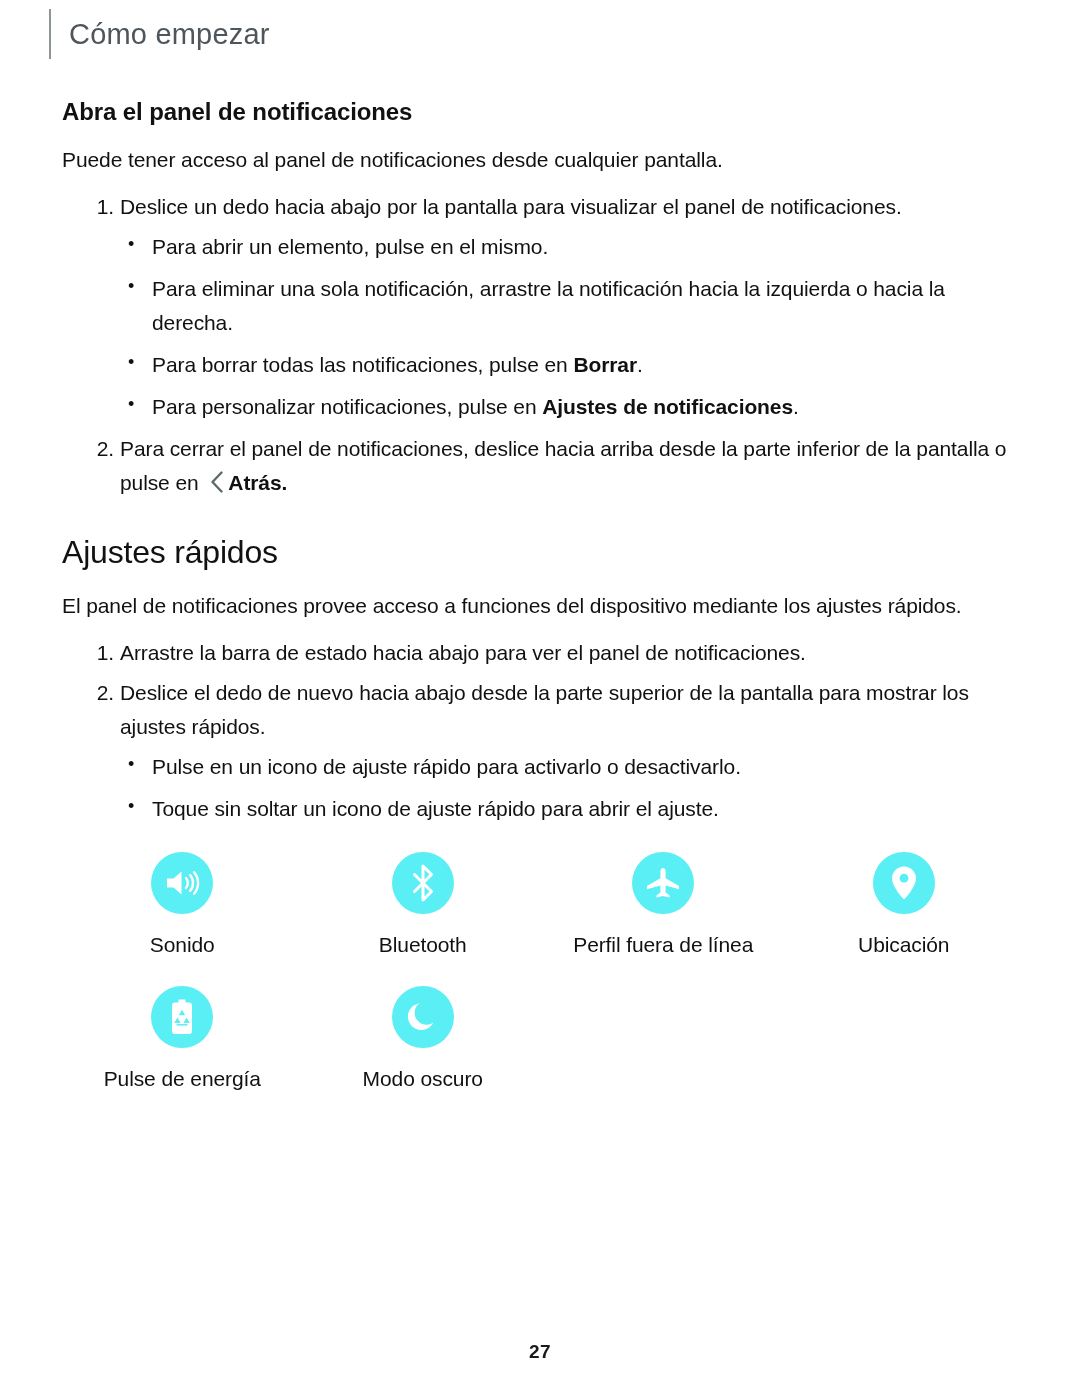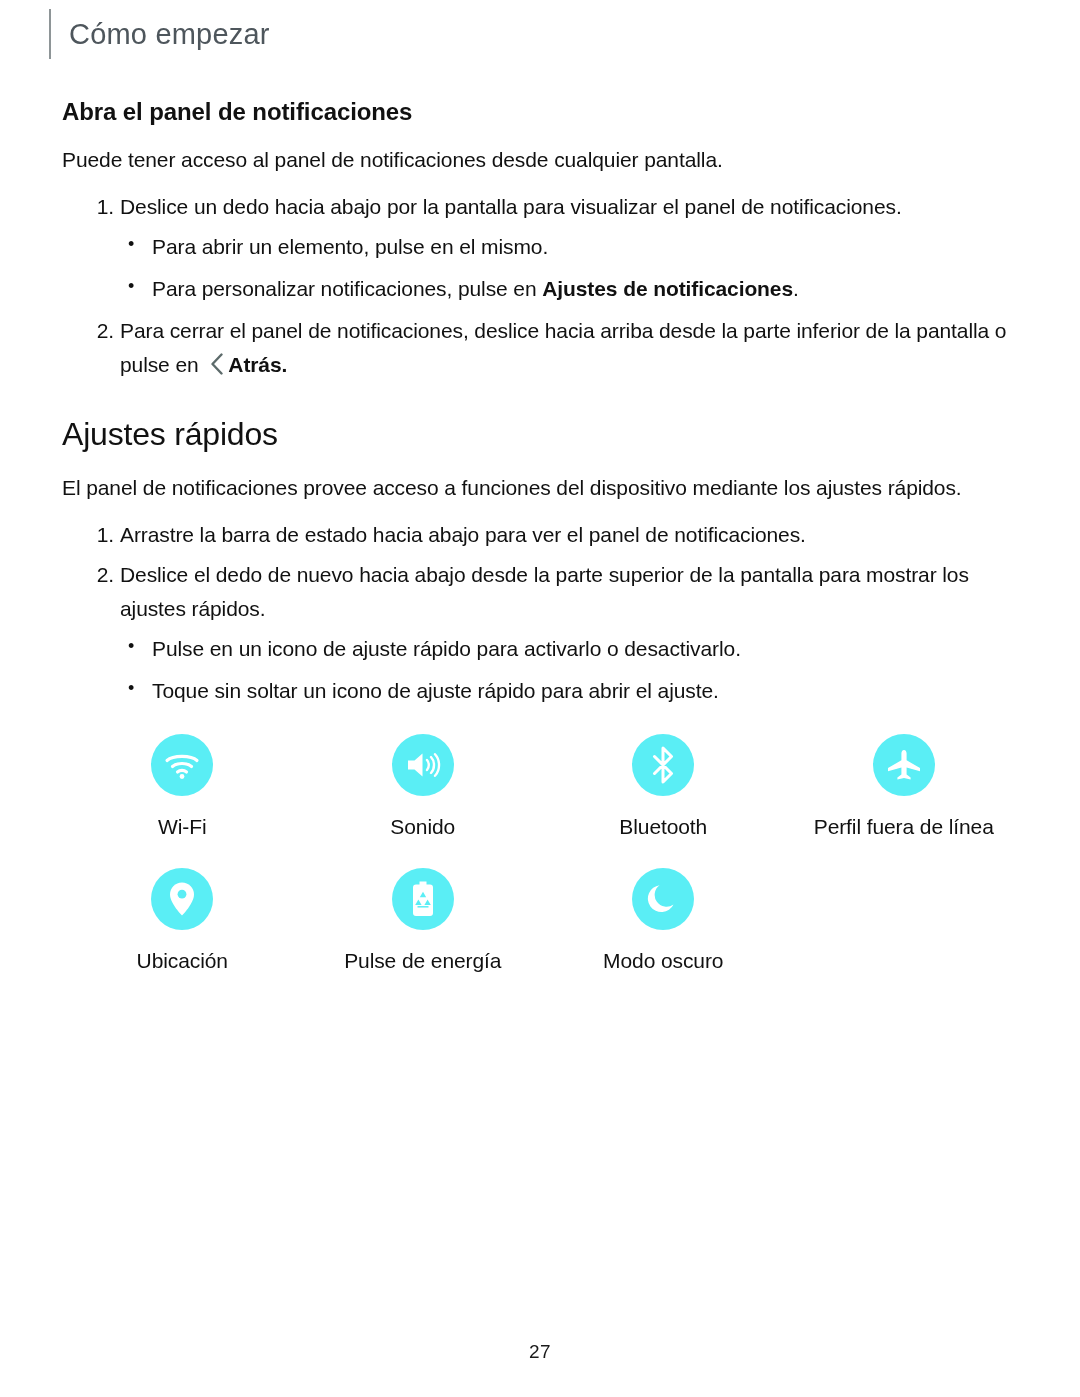--- a/index.html
+++ b/index.html
@@ -170,20 +170,21 @@
   
   .page-number {
     position: absolute;
     left: 0;
     right: 0;
     bottom: 34px;
     text-align: center;
     font-size: 19px;
     color: #1a1a1a;
     letter-spacing: 0.5px;
+    font-weight: bold;
   }
 </style>
 </head>
 <body>
 
 <div class="page-header">
   <div class="header-rule"></div>
   <div class="header-title">Cómo empezar</div>
 </div>
 
@@ -194,20 +195,26 @@
 
   <ol class="num-list">
 
     <li>
       <span class="num">1.</span>
       <span>Deslice un dedo hacia abajo por la pantalla para visualizar el panel de notificaciones.</span>
 
       <ul class="bullet-list nested-bullets">
         <li>
           <span>Para abrir un elemento, pulse en el mismo.</span>
+        </li>
+        <li>
+          <span>Para eliminar una sola notificación, arrastre la notificación hacia la izquierda o hacia la derecha.</span>
+        </li>
+        <li>
+          <span>Para borrar todas las notificaciones, pulse en </span><b>Borrar</b><span>.</span>
         </li>
         <li>
           <span>Para personalizar notificaciones, pulse en </span><b>Ajustes de notificaciones</b><span>.</span>
         </li>
       </ul>
     </li>
 
     <li>
       <span class="num">2.</span>
       <span>Para cerrar el panel de notificaciones, deslice hacia arriba desde la parte inferior de la pantalla o pulse en </span><span class="back-chevron"><svg width="14" height="22" viewBox="0 0 14 22" aria-hidden="true">
@@ -235,33 +242,20 @@
         <li>
           <span>Toque sin soltar un icono de ajuste rápido para abrir el ajuste.</span>
         </li>
       </ul>
     </li>
   </ol>
 
 
   <div class="qs-grid">
 
-    <div class="qs-cell">
-      <div class="qs-circle">
-        <svg width="36" height="30" viewBox="0 0 36 30" aria-hidden="true">
-          <g fill="none" stroke="#ffffff" stroke-width="3.1" stroke-linecap="round">
-            <path d="M3 10.5 C9 5 27 5 33 10.5"></path>
-            <path d="M8.5 16.5 C13 12.4 23 12.4 27.5 16.5"></path>
-            <path d="M13.5 22 C16 19.8 20 19.8 22.5 22"></path>
-          </g>
-          <circle cx="18" cy="26.5" r="2.4" fill="#ffffff"></circle>
-        </svg>
-      </div>
-      <div class="qs-label">Wi-Fi</div>
-    </div>
 
     <div class="qs-cell">
       <div class="qs-circle">
         <svg width="36" height="32" viewBox="0 0 36 32" aria-hidden="true">
           <path d="M3 11.5 H9.5 L17.5 4.5 V27.5 L9.5 20.5 H3 Z" fill="#ffffff"></path>
           <g fill="none" stroke="#ffffff" stroke-width="2.4" stroke-linecap="round">
             <path d="M22 11 C24.4 13.6 24.4 18.4 22 21"></path>
             <path d="M26 8 C30 12.2 30 19.8 26 24"></path>
             <path d="M30 5.2 C35.4 11 35.4 21 30 26.8"></path>
           </g>

